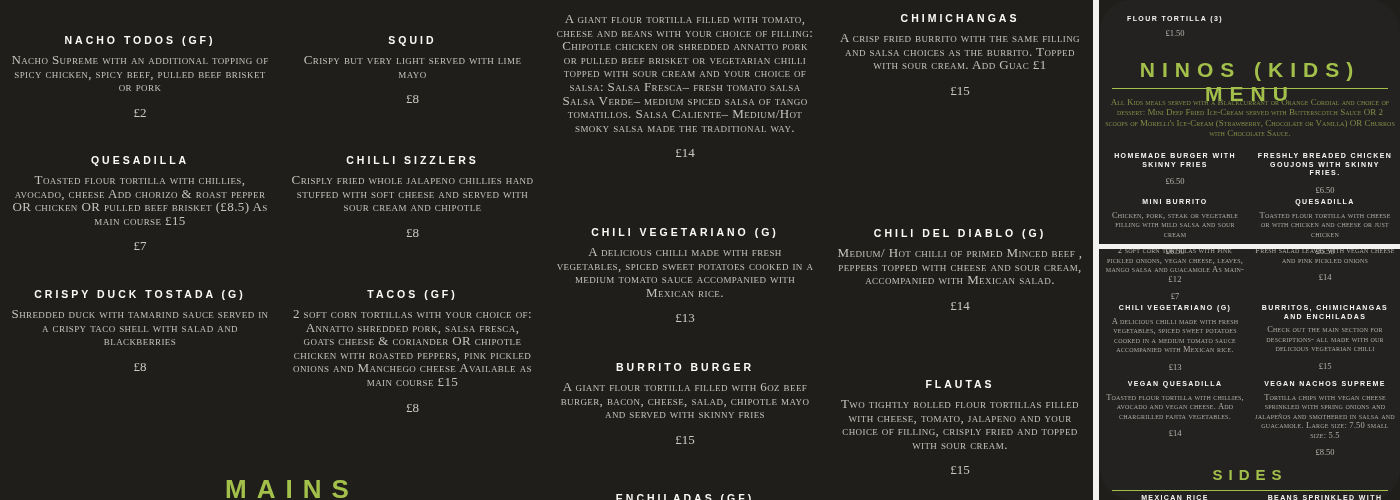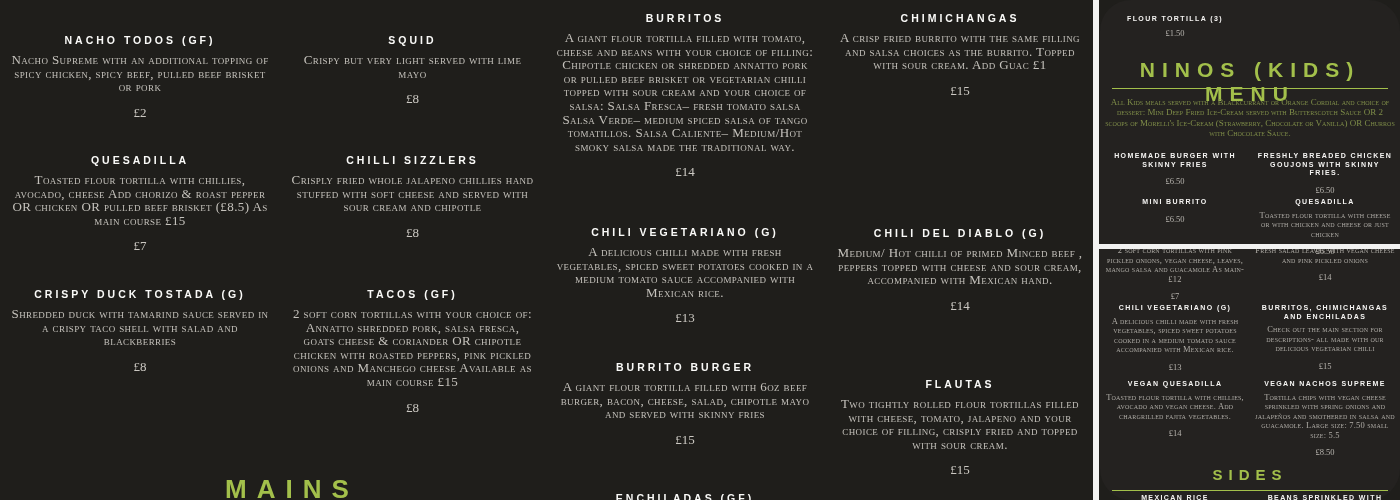--- a/index.html
+++ b/index.html
@@ -73,21 +73,20 @@
     <div class="h">TACOS (GF)</div>
     <p class="d">2 soft corn tortillas with your choice of: Annatto shredded pork, salsa fresca, goats cheese &amp; coriander OR chipotle chicken with roasted peppers, pink pickled onions and Manchego cheese Available as main course £15</p>
     <div class="p">£8</div>
   </div>
 </div>
 
 <div class="section-title" id="mains-title">MAINS</div>
 
 <div class="col" style="left:545px;width:280px;">
   <div class="item" style="top:12px;">
-    <div class="h">BURRITOS</div>
     <p class="d">A giant flour tortilla filled with tomato, cheese and beans with your choice of filling: Chipotle chicken or shredded annatto pork or pulled beef brisket or vegetarian chilli topped with sour cream and your choice of salsa: Salsa Fresca– fresh tomato salsa Salsa Verde– medium spiced salsa of tango tomatillos. Salsa Caliente– Medium/Hot smoky salsa made the traditional way.</p>
     <div class="p">£14</div>
   </div>
   <div class="item" style="top:226px;">
     <div class="h">CHILI VEGETARIANO (G)</div>
     <p class="d">A delicious chilli made with fresh vegetables, spiced sweet potatoes cooked in a medium tomato sauce accompanied with Mexican rice.</p>
     <div class="p">£13</div>
   </div>
   <div class="item" style="top:361px;">
     <div class="h">BURRITO BURGER</div>
@@ -100,21 +99,21 @@
 </div>
 
 <div class="col" style="left:825px;width:270px;">
   <div class="item" style="top:12px;">
     <div class="h">CHIMICHANGAS</div>
     <p class="d">A crisp fried burrito with the same filling and salsa choices as the burrito. Topped with sour cream. Add Guac £1</p>
     <div class="p">£15</div>
   </div>
   <div class="item" style="top:227px;">
     <div class="h">CHILI DEL DIABLO (G)</div>
-    <p class="d">Medium/ Hot chilli of primed Minced beef , peppers topped with cheese and sour cream, accompanied with Mexican hand.</p>
+    <p class="d">Medium/ Hot chilli of primed Minced beef , peppers topped with cheese and sour cream, accompanied with Mexican salad.</p>
     <div class="p">£14</div>
   </div>
   <div class="item" style="top:378px;">
     <div class="h">FLAUTAS</div>
     <p class="d">Two tightly rolled flour tortillas filled with cheese, tomato, jalapeno and your choice of filling, crisply fried and topped with sour cream.</p>
     <div class="p">£15</div>
   </div>
 </div>
 
 <div id="kids-panel">
@@ -126,20 +125,21 @@
   <div class="section-title" id="ninos-title">NINOS (KIDS) MENU</div>
   <div class="green-rule" style="top:88px;"></div>
   <div id="kids-intro">All Kids meals served with a Blackcurrant or Orange Cordial and choice of dessert: Mini Deep Fried Ice-Cream served with Butterscotch Sauce OR 2 scoops of Morelli's Ice-Cream (Strawberry, Chocolate or Vanilla) OR Churros with Chocolate Sauce.</div>
 
   <div class="k-item kcolA" style="top:152px;">
     <div class="kh">HOMEMADE BURGER WITH SKINNY FRIES</div>
     <div class="kp">£6.50</div>
   </div>
   <div class="k-item kcolA" style="top:198px;">
     <div class="kh">MINI BURRITO</div>
+    <p class="kd">Chicken, pork, steak or vegetable filling with mild salsa and sour cream</p>
     <div class="kp">£6.50</div>
   </div>
   <div class="k-item kcolA" style="top:246px;">
     <p class="kd">2 soft corn tortillas with pink pickled onions, vegan cheese, leaves, mango salsa and guacamole As main- £12</p>
     <div class="kp">£7</div>
   </div>
   <div class="k-item kcolA" style="top:304px;">
     <div class="kh">CHILI VEGETARIANO (G)</div>
     <p class="kd">A delicious chilli made with fresh vegetables, spiced sweet potatoes cooked in a medium tomato sauce accompanied with Mexican rice.</p>
     <div class="kp">£13</div>

